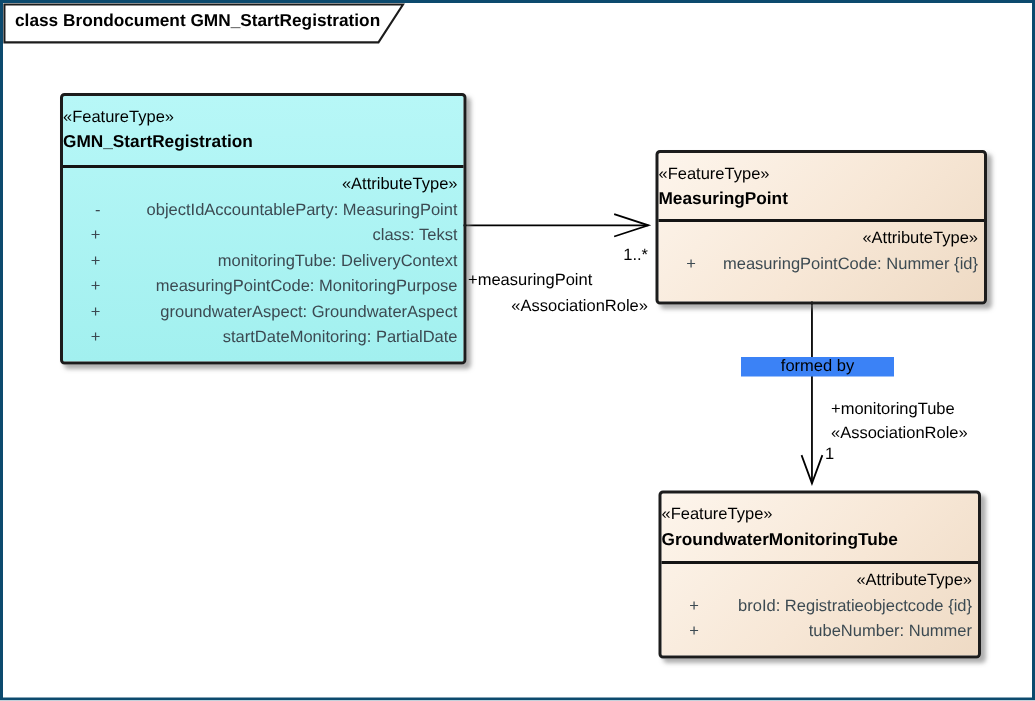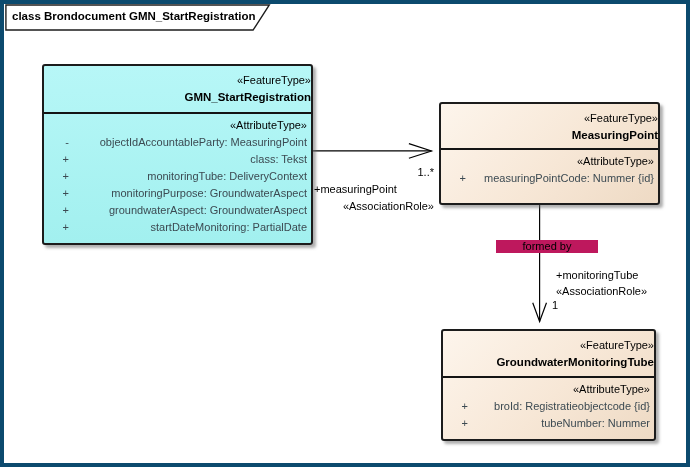--- a/index.html
+++ b/index.html
@@ -1,21 +1,21 @@
 <!DOCTYPE html>
 <html><head>
 <meta charset="utf-8">
 <style>
   html,body{margin:0;padding:0;background:#fff;}
   .stage{
     position:relative;
     width:690px;height:467px;
     box-sizing:border-box;
     background:#fff;
-    border:4px solid #0c4a6e;
+    border:2px solid #0c4a6e;
     font-family:"Liberation Sans", sans-serif;
     overflow:hidden;
   }
   .overlay{position:absolute;left:0;top:0;width:100%;height:100%;z-index:1;pointer-events:none;}
   .overlay g{pointer-events:auto;}
 
   .title-tab-text{
     position:absolute;left:8px;top:6px;z-index:3;
     font-size:11.5px;font-weight:bold;color:#000;white-space:nowrap;
   }
@@ -25,35 +25,35 @@
     box-sizing:border-box;
     border:2px solid #1c1c1c;
     border-radius:3px;
     box-shadow:3px 3px 3px rgba(110,110,110,.55);
   }
   .box-cyan{background:linear-gradient(180deg,#b7f7f7 0%,#a2f0ef 100%);}
   .box-tan{background:linear-gradient(135deg,#fdf5ec 0%,#f7e7d6 55%,#eedac4 100%);}
 
   .box-header{
     box-sizing:border-box;
-    text-align:right;
+    text-align:left;
     border-bottom:2px solid #141414;
     padding-top:6px;
   }
   .stereo{font-size:11px;color:#000;line-height:16px;white-space:nowrap;}
-  .cls-name{font-size:11.5px;font-weight:bold;color:#000;line-height:18px;white-space:nowrap;margin-left:40px;}
+  .cls-name{font-size:11.5px;font-weight:bold;color:#000;line-height:18px;white-space:nowrap;}
 
   .attr-section{padding:4px 4px 0 6px;text-align:right;}
   .attr-label{font-size:11px;color:#000;padding-left:4px;height:17px;line-height:15px;white-space:nowrap;}
   .attr-row{display:flex;font-size:11px;color:#3c4a52;height:17px;line-height:15px;white-space:nowrap;}
   .attr-vis{width:17px;flex:none;padding-left:2px;}
   .attr-sig{flex:1;overflow:hidden;}
 
   .edge-label{position:absolute;z-index:3;font-size:11px;color:#000;white-space:nowrap;line-height:13px;}
-  .mask{background:#be185d;padding:0 2px;}
+  .mask{background:#3b82f6;padding:0 2px;}
 </style>
 </head>
 <body>
 
 <div class="stage">
 
   <svg class="overlay" viewBox="0 0 690 467">
 
     <path d="M0,1 L268,1 L251.5,26.5 L0,26.5 Z" fill="#ffffff" stroke="#1c1c1c" stroke-width="1.4"></path>
 
@@ -84,21 +84,21 @@
       <div class="attr-row">
         <span class="attr-vis">+</span>
         <span class="attr-sig">class: Tekst</span>
       </div>
       <div class="attr-row">
         <span class="attr-vis">+</span>
         <span class="attr-sig">monitoringTube: DeliveryContext</span>
       </div>
       <div class="attr-row">
         <span class="attr-vis">+</span>
-        <span class="attr-sig">monitoringPurpose: GroundwaterAspect</span>
+        <span class="attr-sig">measuringPointCode: MonitoringPurpose</span>
       </div>
       <div class="attr-row">
         <span class="attr-vis">+</span>
         <span class="attr-sig">groundwaterAspect: GroundwaterAspect</span>
       </div>
       <div class="attr-row">
         <span class="attr-vis">+</span>
         <span class="attr-sig">startDateMonitoring: PartialDate</span>
       </div>
     </div>

